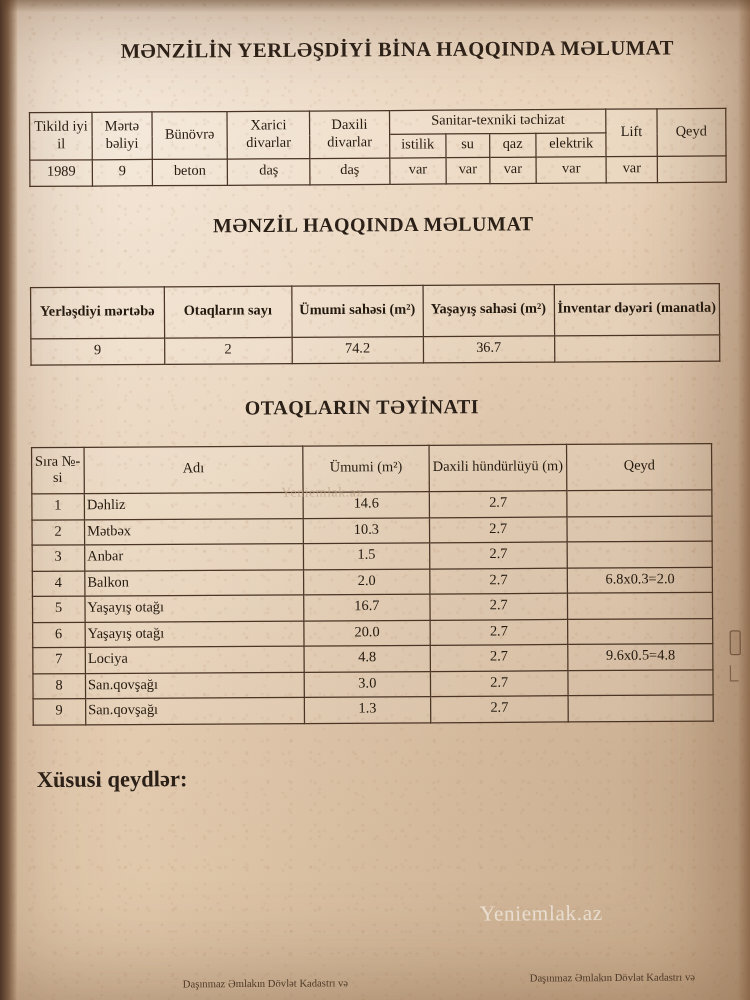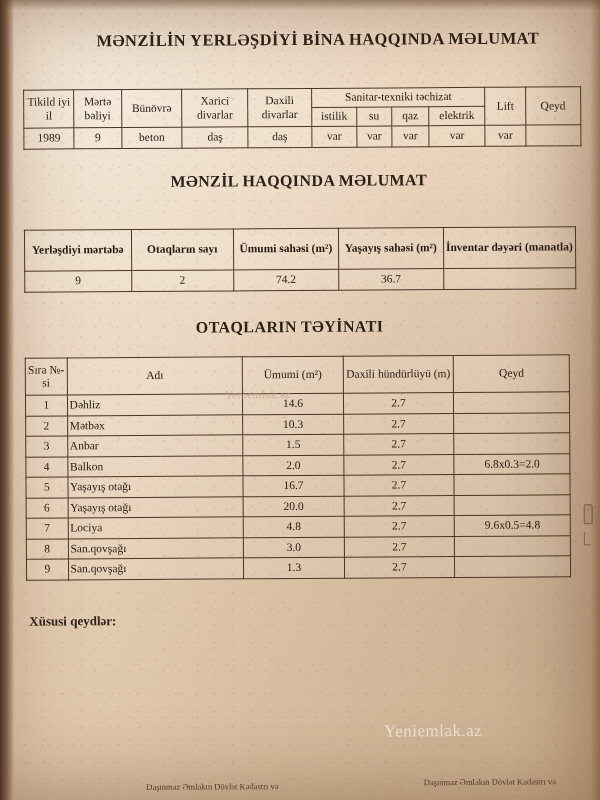--- a/index.html
+++ b/index.html
@@ -112,21 +112,21 @@
   #tbl3 { left: 25px; top: 356px; width: 545px; }
   #tbl3 .h { height: 34px; }
   #tbl3 td.r { height: 17.5px; }
   #tbl3 td.name { text-align: left; }
   #tbl3 td.num { width: 38px; }
 
   .note {
     position: absolute;
     left: 28px;
     top: 612px;
-    font-size: 13px;
+    font-size: 18px;
     font-weight: bold;
     color: #2a2018;
   }
   .footer-left {
     position: absolute;
     left: 135px;
     top: 781px;
     font-size: 8.5px;
     color: #4a3a2c;
     text-align: center;

